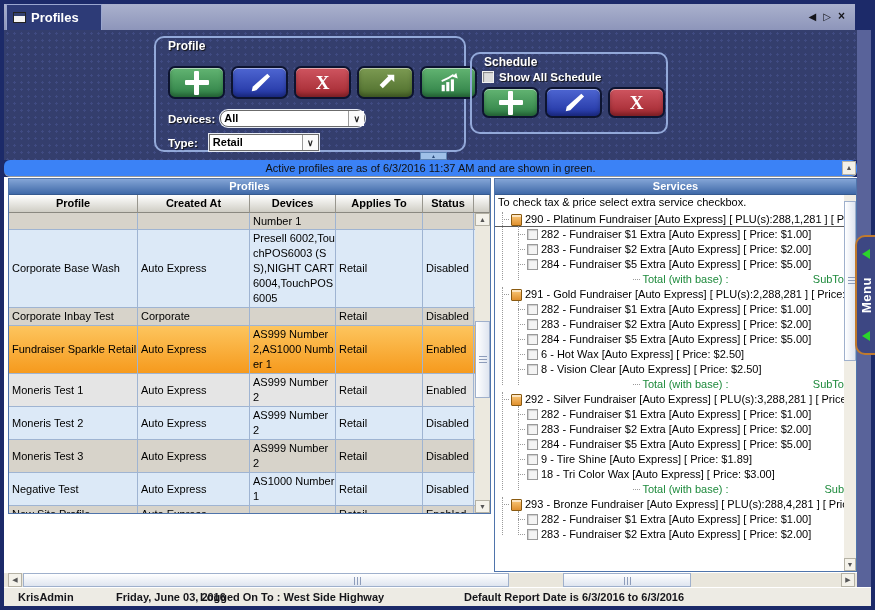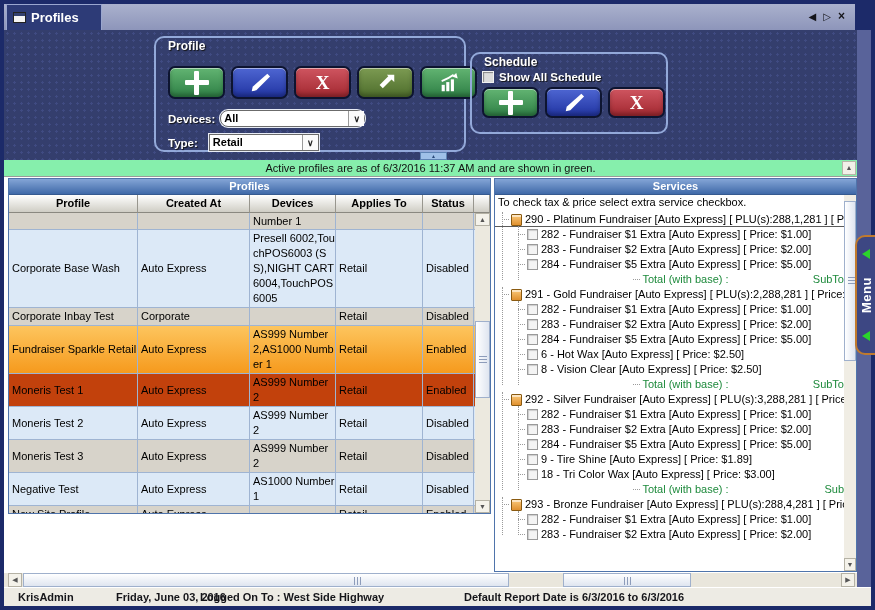--- a/index.html
+++ b/index.html
@@ -60,22 +60,22 @@
   .chk-row { position:absolute; top:17px; left:10px; display:flex; align-items:center; gap:5px;
     color:#fff; font-weight:700; font-size:11.5px; text-shadow:1px 1px 1px #111; }
   .chk { width:12px; height:12px; background:#dcdcdc; border:1px solid #f2f2f2; box-shadow:inset 1px 1px 1px #888; }
 
   
   .splitter { position:absolute; left:420px; top:152px; width:27px; height:8px; background:#9fc0e8;
     border:1px solid #5e83b4; display:flex; align-items:center; justify-content:center;
     color:#2a4a7a; font-size:5px; line-height:1; }
 
   
-  .msgbar { position:absolute; left:4px; top:160px; width:853px; height:17px; background:#86efac;
-    border-bottom:1px solid #9a9a9a; color:#111; font-size:11px; line-height:16px; text-align:center; }
+  .msgbar { position:absolute; left:4px; top:160px; width:853px; height:17px; background:#3b82f6;
+    border-bottom:1px solid #9a9a9a; color:#111; font-size:11px; line-height:16px; text-align:center;border-radius:6px; }
   .msg-up { position:absolute; right:1px; top:1px; width:14px; height:14px; background:#f2f0e8;
     border:1px solid #b8b5a8; color:#555; font-size:7px; line-height:12px; text-align:center; }
 
   
   .main { position:absolute; left:4px; top:177px; width:853px; height:396px; background:#fff; }
 
   .panel-title { height:16px; background:linear-gradient(#84a5d6,#3f69a8); border-bottom:1px solid #35598f;
     color:#fff; font-weight:700; font-size:11px; line-height:15px; text-align:center; }
 
   .profiles-panel { position:absolute; left:4px; top:1px; width:483px; height:336px;
@@ -87,21 +87,21 @@
   .p-body { position:relative; height:300px; width:466px; overflow:hidden; }
   .trow { display:grid; grid-template-columns:129px 112px 86px 87px 51px; border-bottom:1px solid #9fb4d2;
     min-height:17px; }
   .trow.partial-top { height:15px; overflow:hidden; }
   .tcell { border-right:1px solid #9fb4d2; font-size:11px; line-height:15px; padding:1px 0 1px 3px;
     display:flex; align-items:center; overflow:hidden; white-space:nowrap; color:#000; }
   .tcell.c-devices { word-break:break-all; white-space:normal; }
   .v-blue   { background:#dce9f7; }
   .v-gray   { background:#d7d3ca; }
   .v-orange { background:linear-gradient(#fdc55e,#f69a1d); }
-  .v-green  { background:#c2410c; }
+  .v-green  { background:#e5e5e5; }
   .p-vscroll { position:absolute; right:0; top:34px; width:15px; height:300px; background:#ece9df; }
   .sbtn { position:absolute; left:0; width:15px; height:13px; background:#f4f2ea; border:1px solid #b5b2a5;
     color:#555; font-size:7px; line-height:11px; text-align:center; }
   .p-vscroll .up { top:0; }
   .p-vscroll .down { bottom:0; }
   .p-thumb { position:absolute; left:0; top:108px; width:15px; height:77px;
     background:linear-gradient(90deg,#ffffff,#dfe5f0); border:1px solid #9fb0cc; }
   .vgrip { position:absolute; left:3px; top:50%; margin-top:-4px; width:8px; height:8px;
     background:repeating-linear-gradient(to bottom,#8d9cba 0 1px, rgba(0,0,0,0) 1px 3px); }
 

